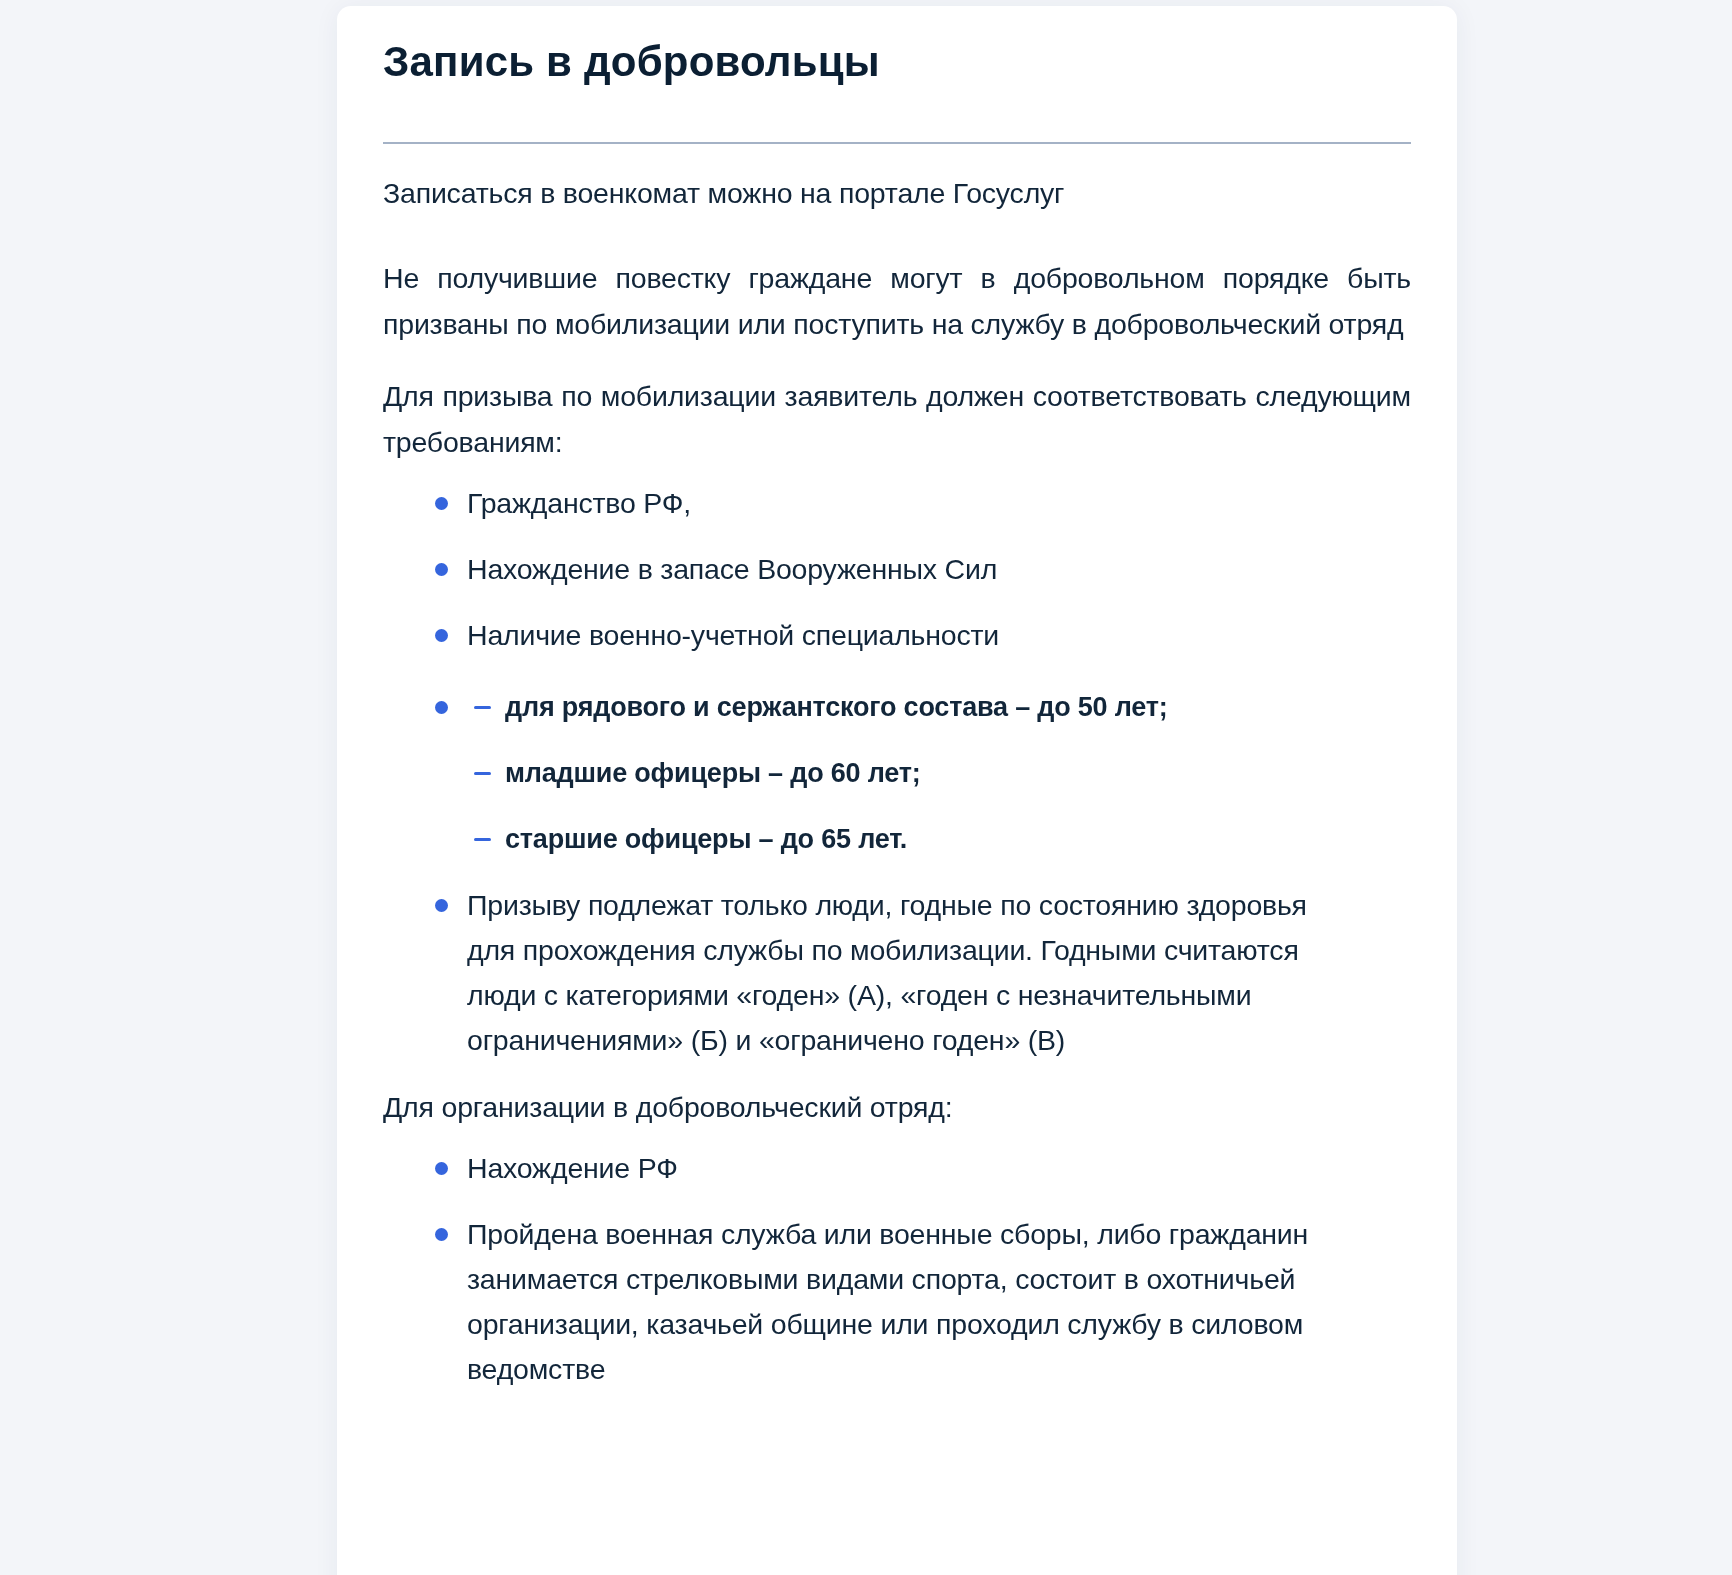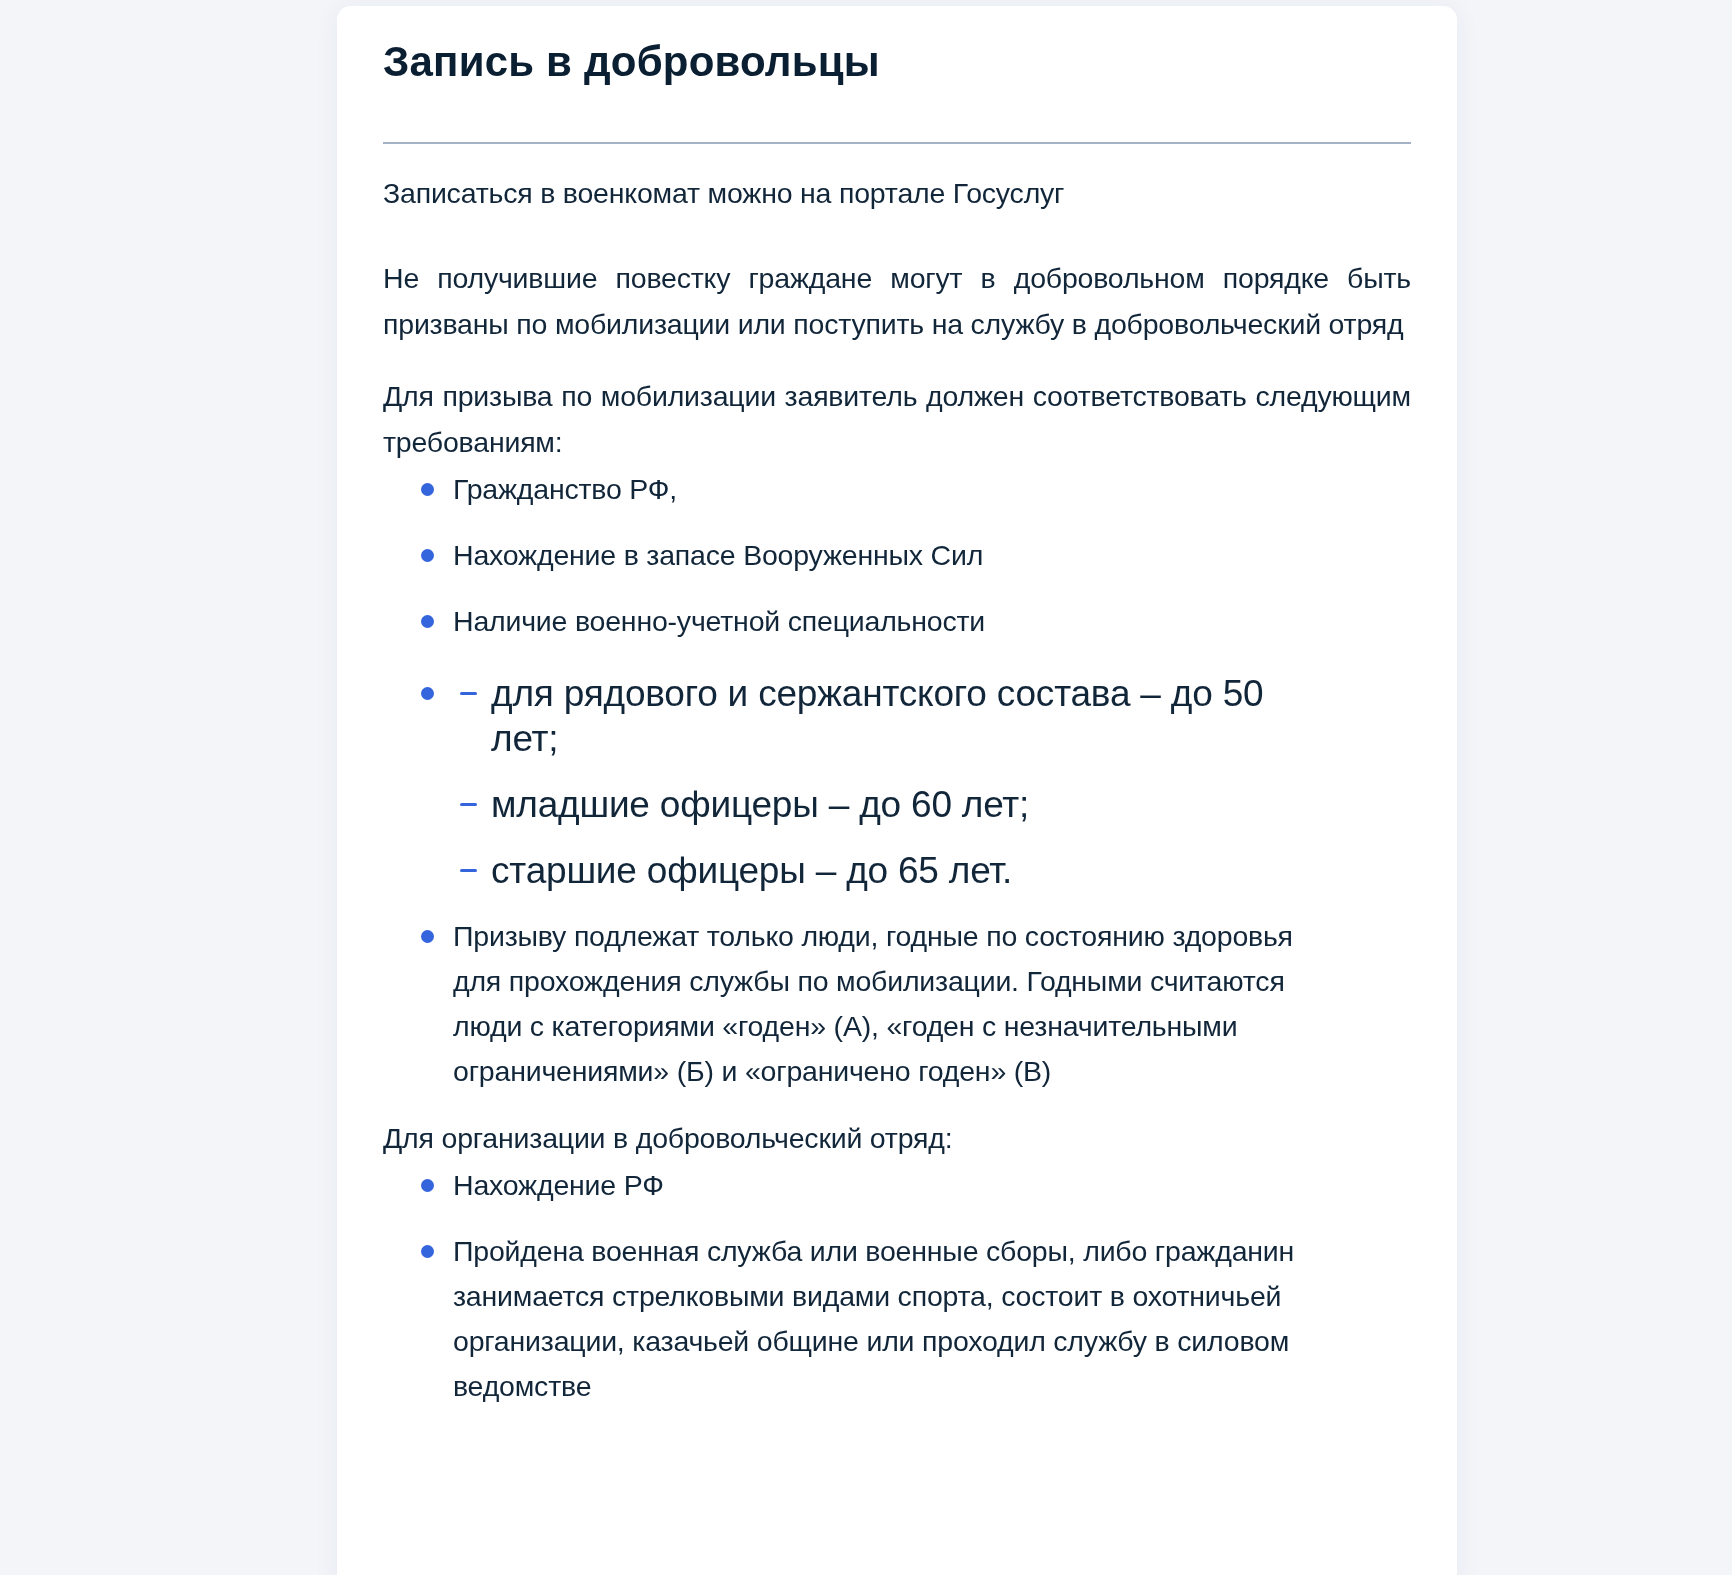--- a/index.html
+++ b/index.html
@@ -48,21 +48,21 @@
     letter-spacing: -0.2px;
   }
   .para.first {
     margin-top: 39px;
   }
   .para.justify {
     text-align: justify;
   }
   ul.blist {
     list-style: none;
-    margin: 2px;
+    margin: 16px;
     padding: 0;
   }
   ul.blist > li {
     position: relative;
     box-sizing: border-box;
     padding-left: 68px;
     max-width: 948px;
     margin-bottom: 21px;
     font-size: 28.5px;
     line-height: 45px;
@@ -79,23 +79,24 @@
   }
   ul.sublist {
     list-style: none;
     margin: 27px 0 8px 0;
     padding: 0;
   }
   ul.sublist > li {
     position: relative;
     padding-left: 38px;
     margin-bottom: 21px;
-    font-size: 37px;
+    font-size: 27px;
     line-height: 45px;
     letter-spacing: -0.2px;
+    font-weight: bold;
   }
   ul.sublist > li:last-child {
     margin-bottom: 0;
   }
   .dash-marker {
     position: absolute;
     left: 7px;
     top: 21px;
     width: 17px;
     height: 3px;

